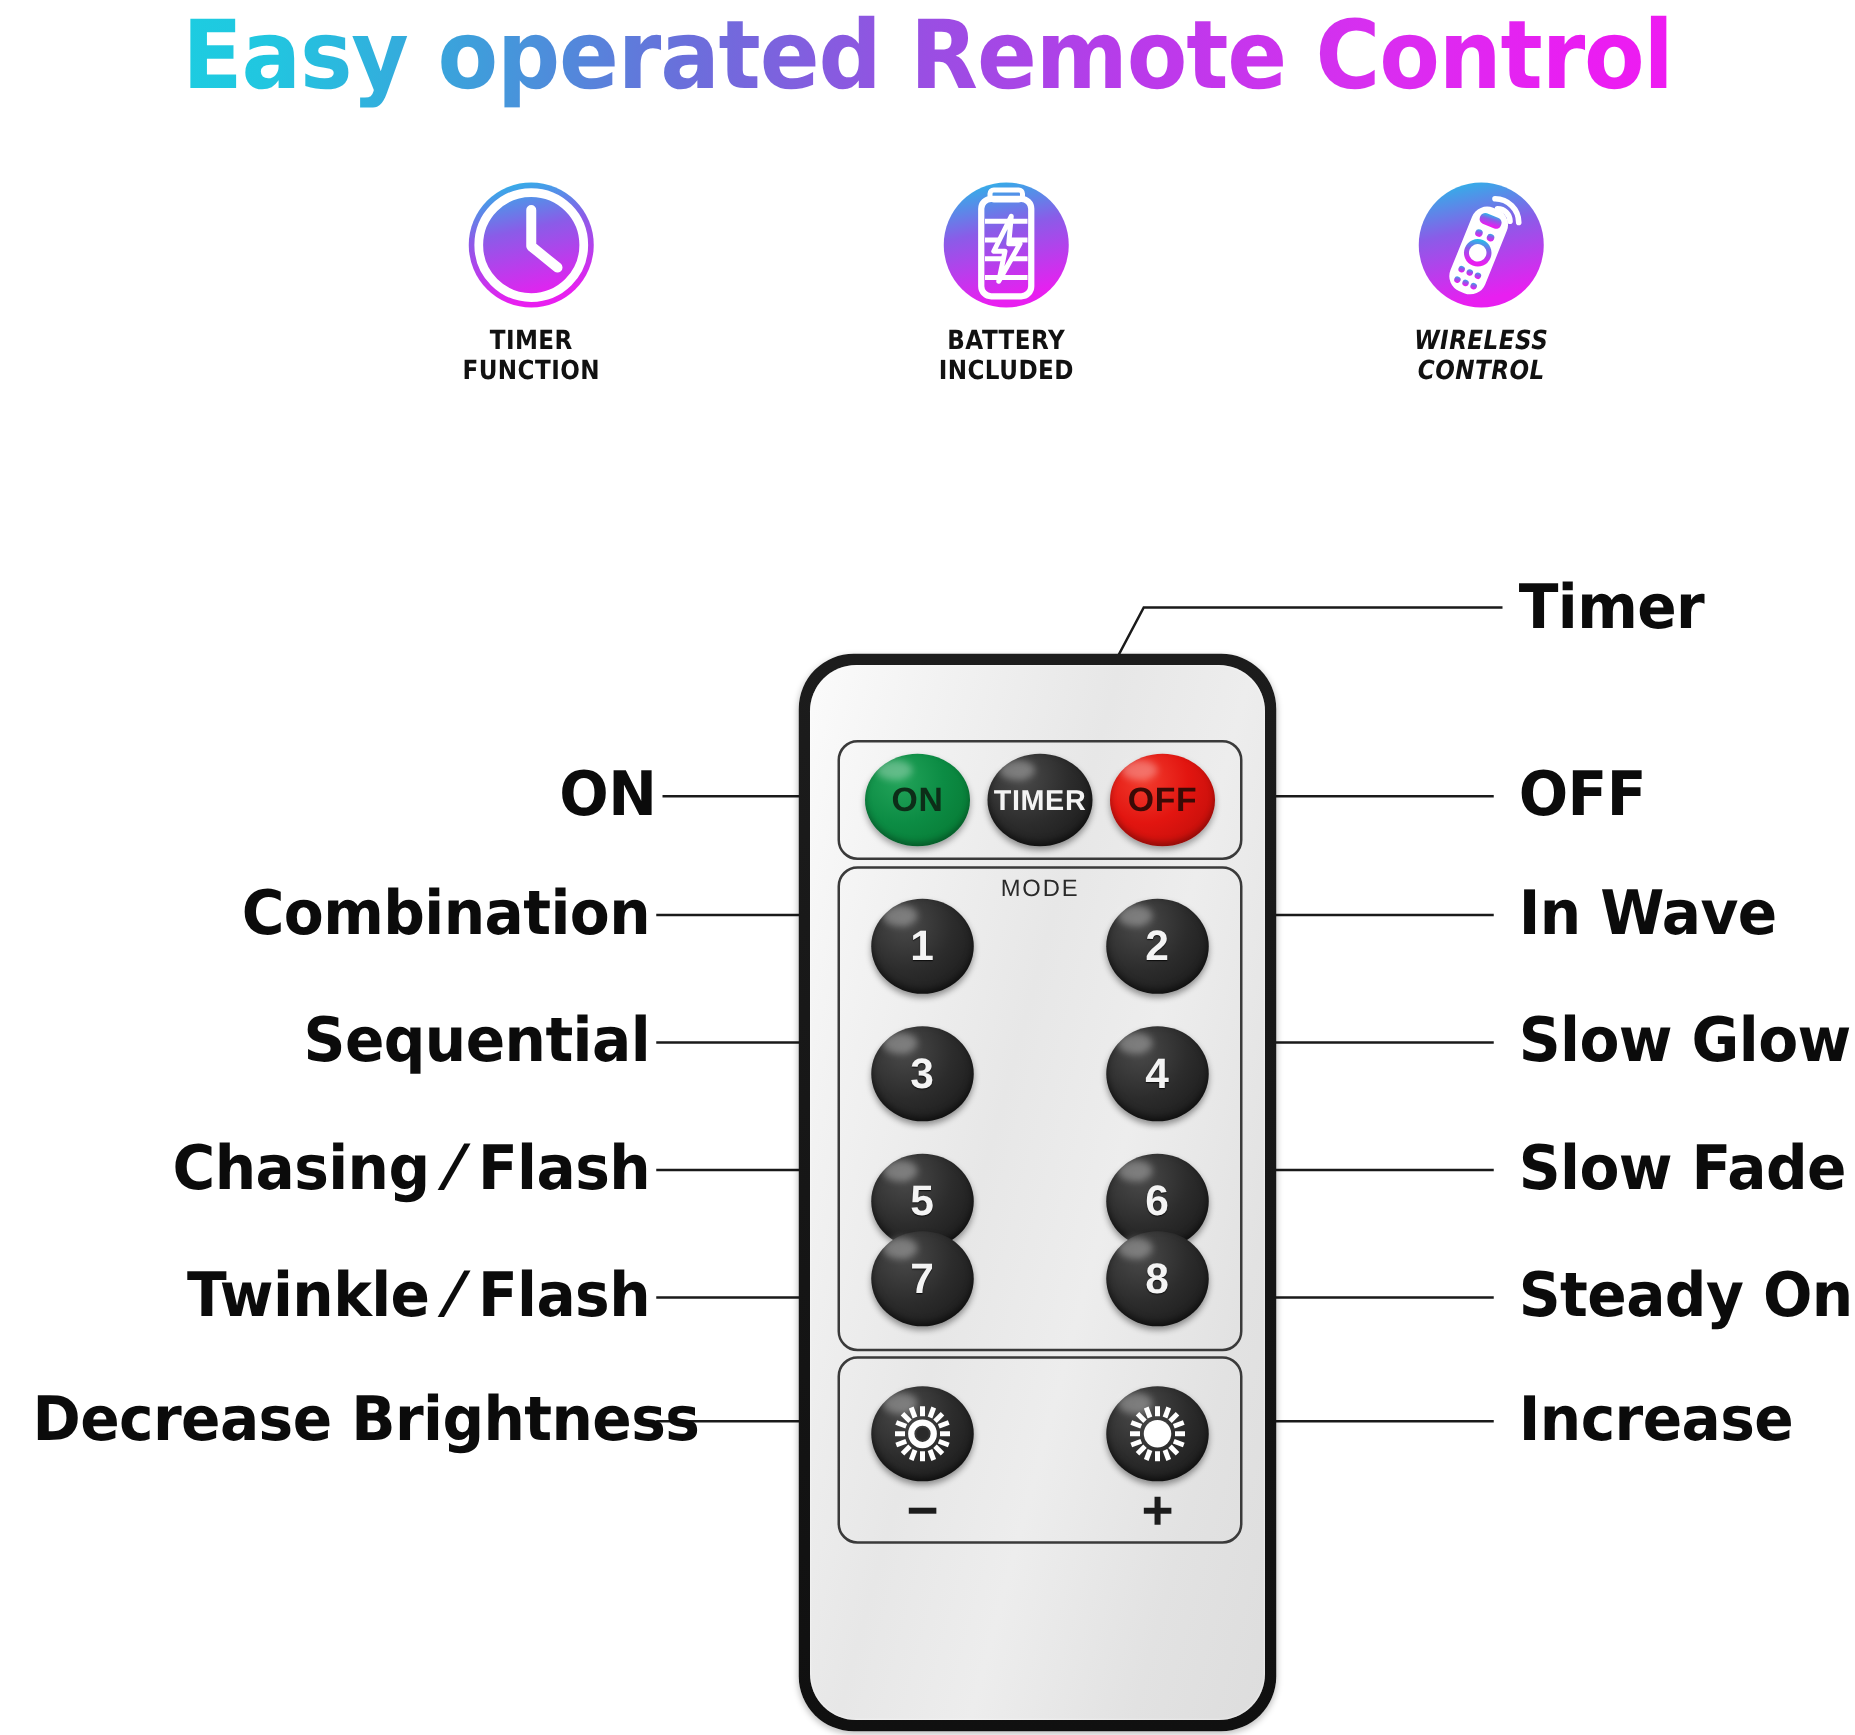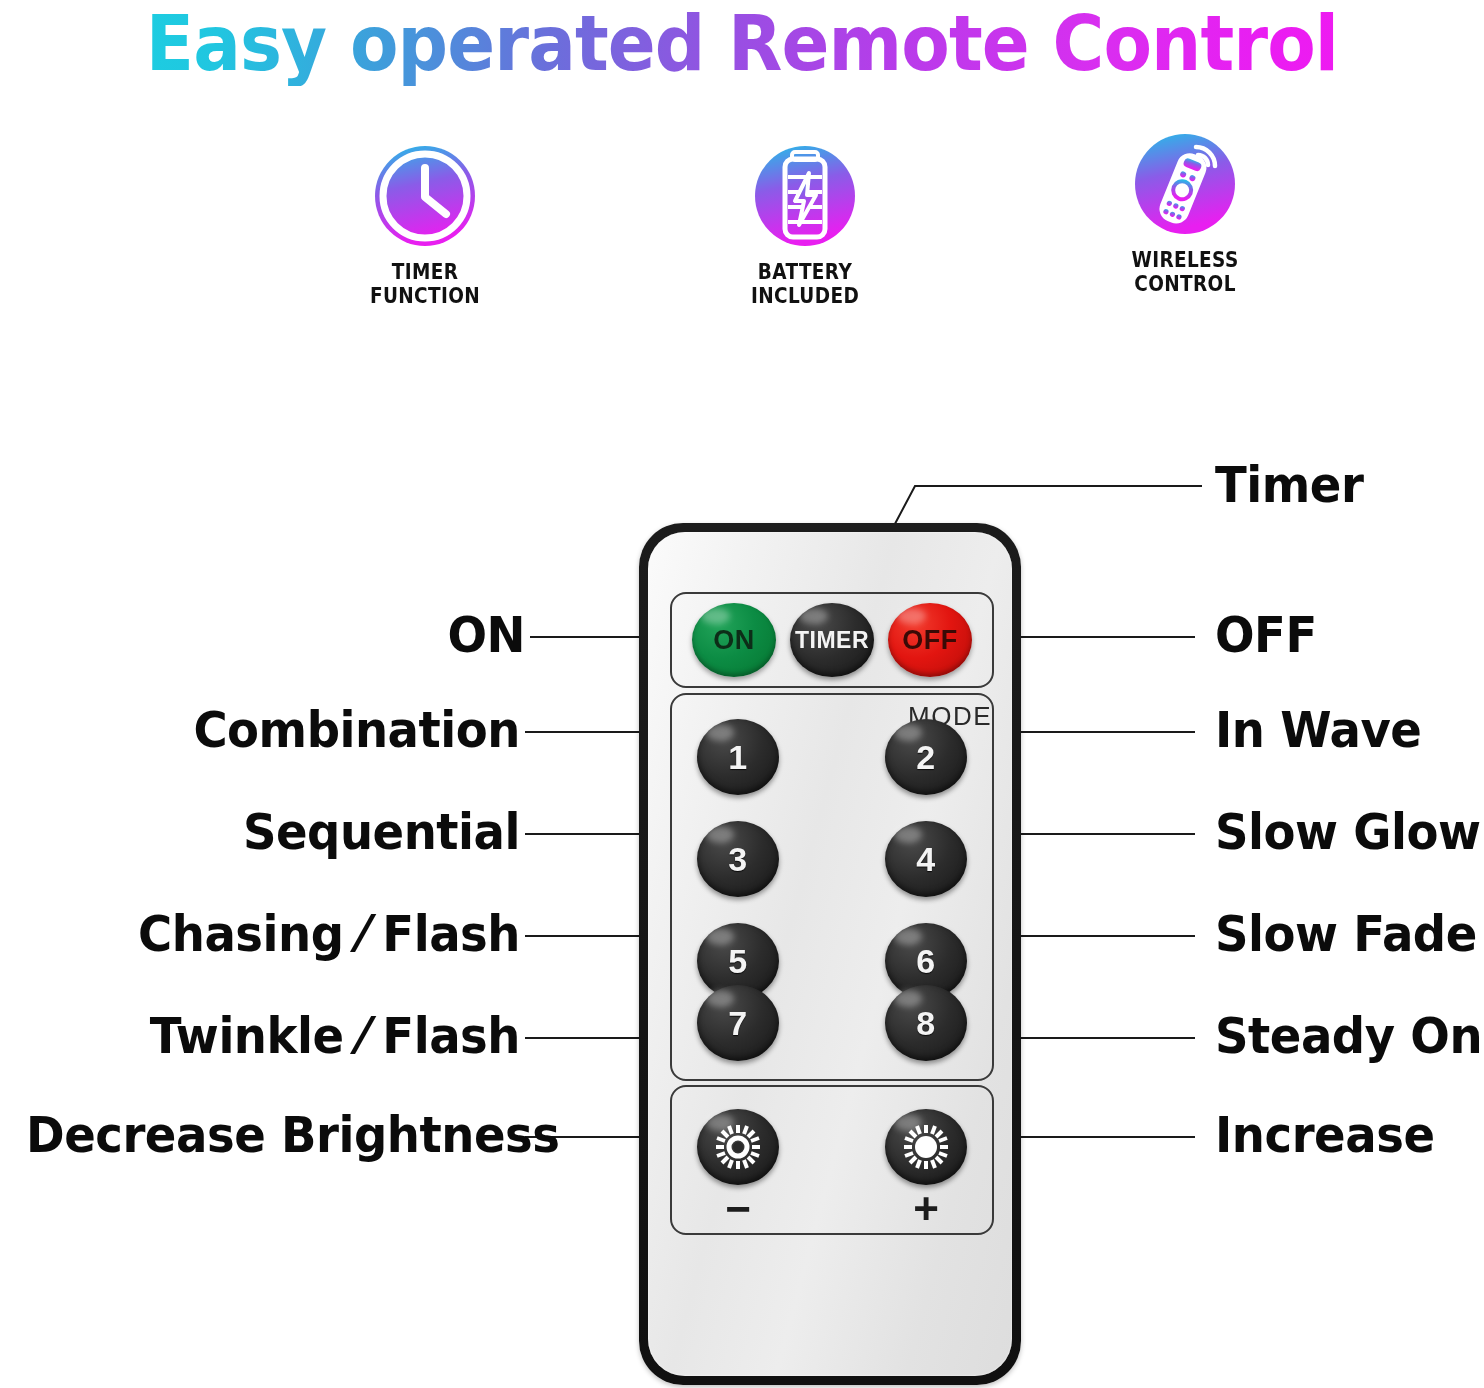--- a/index.html
+++ b/index.html
@@ -124,23 +124,23 @@
   }
   .panel {
     position: absolute;
     border: 2px solid #3a3a3a;
     border-radius: 16px;
     background: transparent;
   }
   .panel-caption {
     position: absolute;
     left: 0; right: 0;
-    text-align: right;
+    text-align: center;
     font-family: "Liberation Sans", sans-serif;
-    font-size: 26px;
+    font-size: 19px;
     font-weight: normal;
     letter-spacing: 1.5px;
     color: #2a2a2a;
   }
 
   
   .btn {
     position: absolute;
     border-radius: 50%;
     display: flex;
@@ -238,21 +238,21 @@
         <line x1="36" y1="52" x2="70" y2="52"></line>
         <line x1="36" y1="67" x2="70" y2="67"></line>
         <line x1="36" y1="82" x2="70" y2="82"></line>
       </g>
       <path d="M57 33 L43 61 L52 61 L47 85 L64 55 L55 55 Z" fill="url(#gradB)" stroke="#ffffff" stroke-width="4" stroke-linejoin="round"></path>
     </svg>
     <div class="badge-label">BATTERY
 INCLUDED</div>
   </div>
 
-  <div class="badge" style="left:1070px; top:128px;">
+  <div class="badge" style="left:1070px; top:140px;font-style:italic;">
     <svg class="badge-icon" viewBox="0 0 106 112">
       <defs>
         <linearGradient id="gradC" x1="0" y1="0" x2="0.22" y2="1">
           <stop offset="0%" stop-color="#22bfe8"></stop>
           <stop offset="45%" stop-color="#8a5ce8"></stop>
           <stop offset="100%" stop-color="#e81ff0"></stop>
         </linearGradient>
       </defs>
       <circle cx="53" cy="56" r="50" fill="url(#gradC)"></circle>
       <g transform="rotate(22 50 60)">

